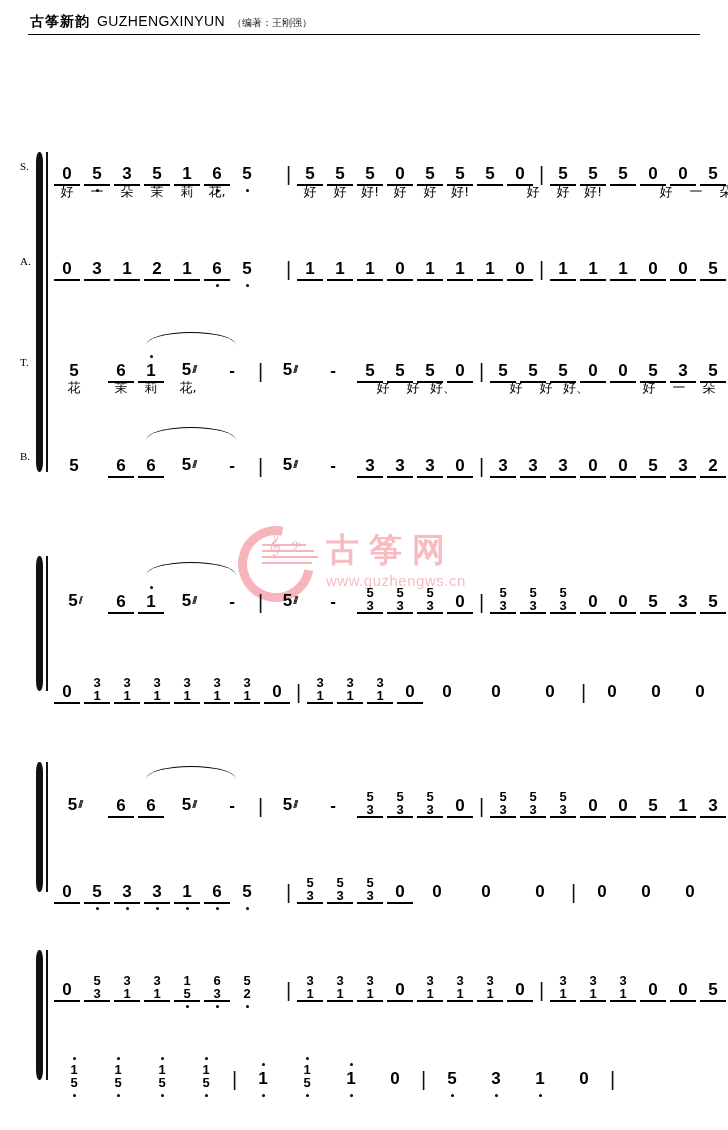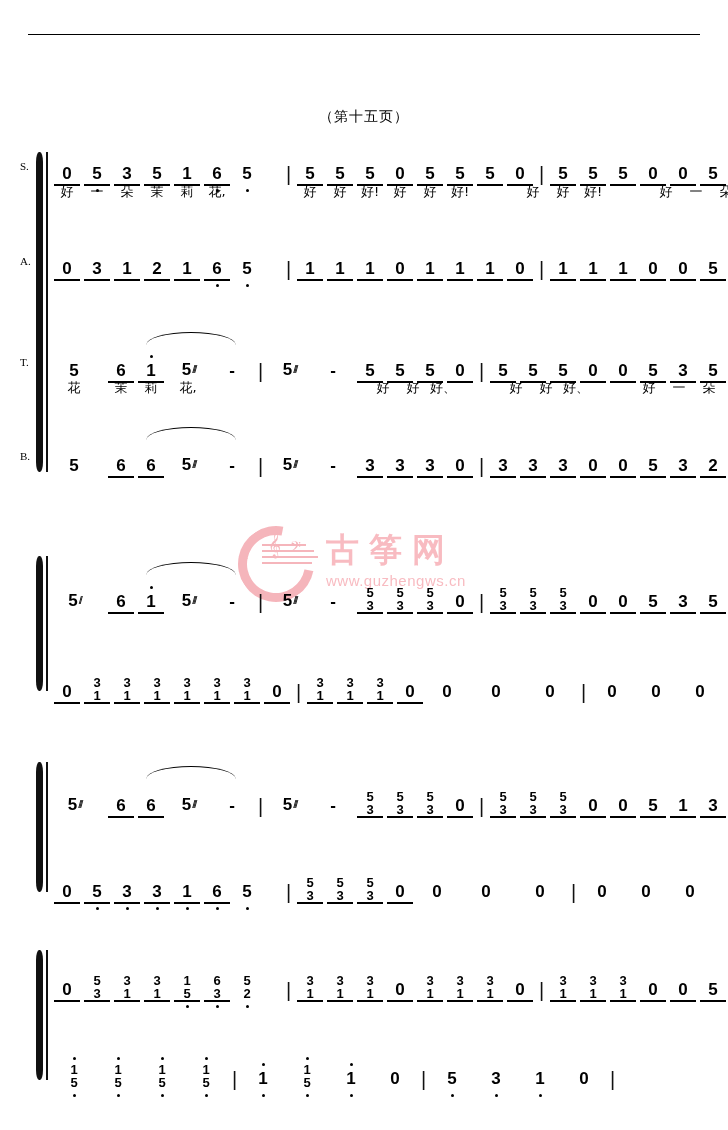--- a/index.html
+++ b/index.html
@@ -119,23 +119,27 @@
     flex:0 0 auto;
   }
 
   .tie{position:absolute;border-top:1.6px solid #000;border-radius:50%/100% 100% 0 0;height:12px;}
 </style>
 </head>
 <body>
 
 <div class="page">
 
+  <div class="header">
+    <span class="hdr-cn">古筝新韵</span>
+    <span class="hdr-en">GUZHENGXINYUN</span>
+    <span class="hdr-credit">（编著：王刚强）</span>
+  </div>
   <div class="hdr-rule"></div>
 
-  <div class="subtitle">（第十五页）</div>
 
   <div class="watermark">
     <div class="wm-ring"></div>
     <div class="wm-lines">
         <i></i>
         <i></i>
         <i></i>
         <i></i>
       </div>
     <div class="wm-clef">𝄞</div>

